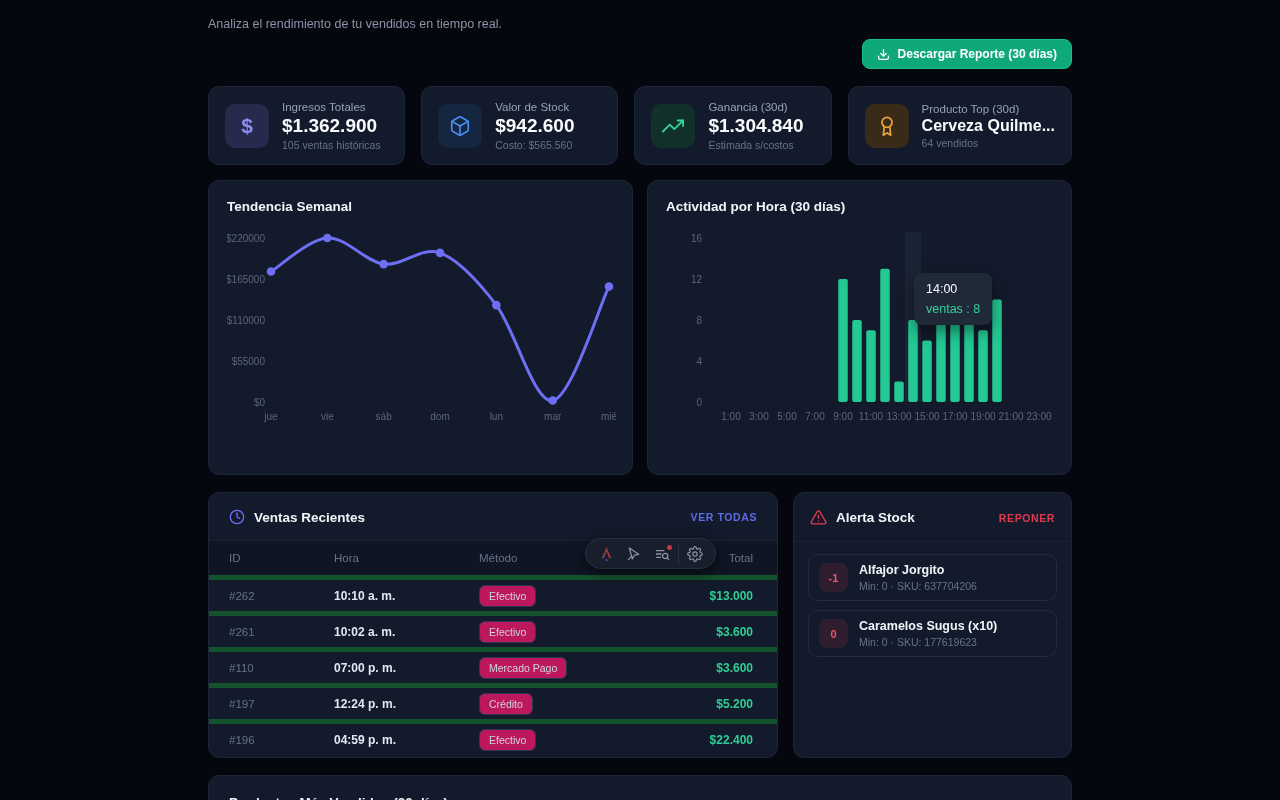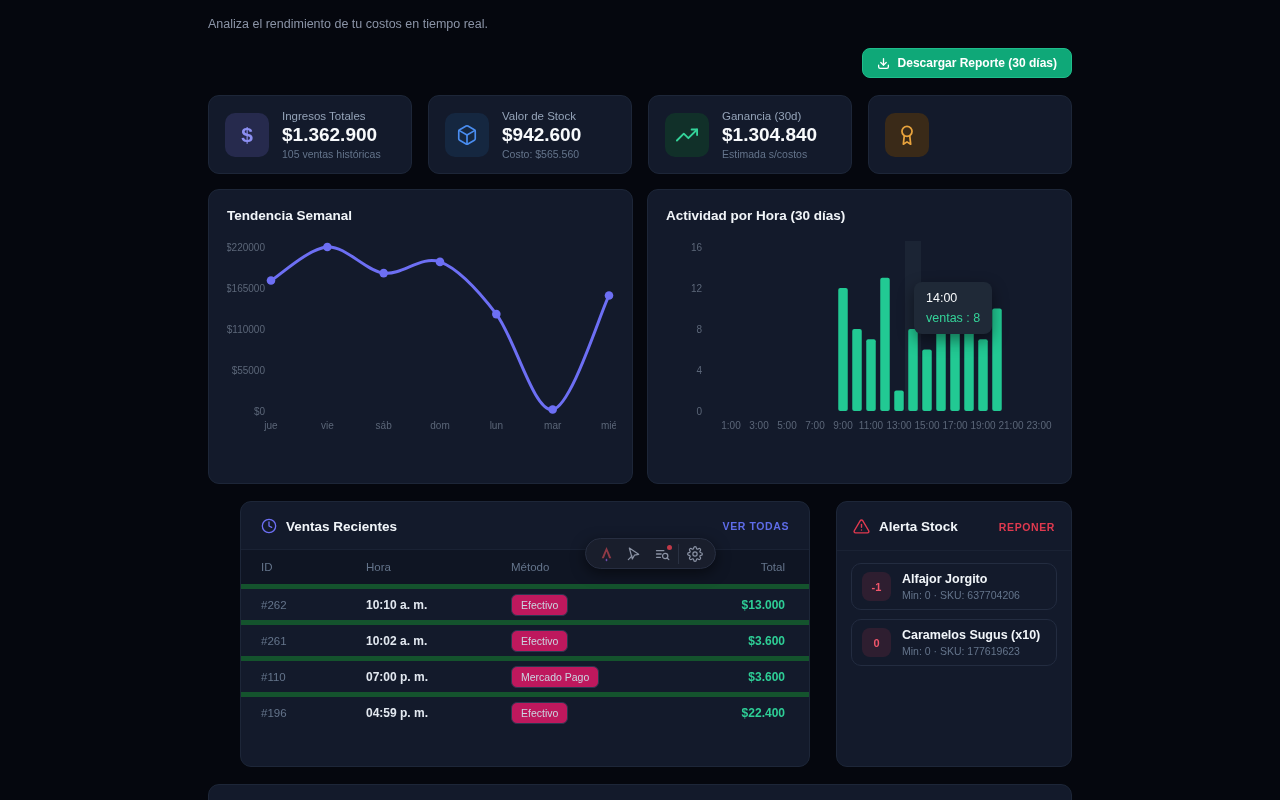--- a/index.html
+++ b/index.html
@@ -8,21 +8,21 @@
     background:#05070e;
     font-family:"Liberation Sans", sans-serif;
     color:#e5eaf3;
     position:relative;
   }
   .container { width:864px; margin:0 auto; padding-top:10px; }
 
   
   .page-title { font-size:20px; font-weight:700; letter-spacing:.2px; }
   .page-subtitle { font-size:12.5px; color:#8b94a7; margin-top:7px; }
-  .btn-row { display:flex; justify-content:flex-end; margin-top:17px; margin-bottom:17px; }
+  .btn-row { display:flex; justify-content:flex-end; margin-top:8px; margin-bottom:17px; }
   .dl-btn {
     display:flex; align-items:center; gap:8px;
     background:#0fa878; color:#fff; border:1px solid #1fbd8b;
     font-size:12px; font-weight:600; padding:7px 14px; border-radius:8px; cursor:pointer;
     font-family:"Liberation Sans", sans-serif;
   }
 
   
   .stats-grid { display:grid; grid-template-columns:repeat(4,1fr); gap:16px; }
   .card {
@@ -46,21 +46,21 @@
   .chart-svg-wrap { margin-top:10px; }
   .bar-tooltip {
     position:absolute; left:266px; top:92px; z-index:3;
     background:#1f2937; border-radius:8px; padding:9px 12px;
     box-shadow:0 6px 16px rgba(0,0,0,.45);
   }
   .bar-tooltip .tt-hour { font-size:12.5px; font-weight:400; color:#f8fafc; }
   .bar-tooltip .tt-val { font-size:12.5px; color:#34d399; margin-top:6px; }
 
   
-  .lower-grid { display:grid; grid-template-columns:570px 1fr; gap:26px; margin-top:17px;margin-left:32px; }
+  .lower-grid { display:grid; grid-template-columns:570px 1fr; gap:15px; margin-top:17px; }
   .panel { padding:0; height:266px; overflow:hidden; }
   .panel-header {
     display:flex; align-items:center; justify-content:space-between;
     padding:16px 20px 15px 20px;
   }
   .panel-header-left { display:flex; align-items:center; gap:9px; }
   .panel-title { font-size:13.5px; font-weight:700; color:#f1f5f9; }
   .panel-link {
     font-size:10.5px; font-weight:700; letter-spacing:.6px; cursor:pointer;
     text-decoration:none;
@@ -119,21 +119,21 @@
   .ext-dot { position:absolute; top:5px; right:4px; width:5px; height:5px; border-radius:50%; background:#c03948; }
 
   svg text { font-family:"Liberation Sans", sans-serif; }
 </style>
 </head>
 <body>
 
 <div class="container">
 
   <div>
-    <div class="page-subtitle">Analiza el rendimiento de tu costos en tiempo real.</div>
+    <div class="page-subtitle">Analiza el rendimiento de tu vendidos en tiempo real.</div>
   </div>
   <div class="btn-row">
     <button class="dl-btn">
       <span style="display:flex;">
         <svg width="13" height="13" viewBox="0 0 24 24" fill="none" stroke="#fff" stroke-width="2.4" stroke-linecap="round" stroke-linejoin="round">
           <path d="M21 15v3a3 3 0 0 1-3 3H6a3 3 0 0 1-3-3v-3"></path>
             <polyline points="7 10 12 15 17 10"></polyline>
             <line x1="12" y1="15" x2="12" y2="3"></line>
         </svg>
       </span>
@@ -178,20 +178,25 @@
         <div class="stat-value">$1.304.840</div>
         <div class="stat-sub">Estimada s/costos</div>
       </div>
     </div>
     <div class="card stat-card">
       <div class="stat-icon-box" style="background:#3a2a18;">
         <svg width="22" height="22" viewBox="0 0 24 24" fill="none" stroke="#e8a33d" stroke-width="1.9" stroke-linecap="round" stroke-linejoin="round">
           <circle cx="12" cy="8" r="5.5"></circle>
             <path d="M9 12.9 8 22l4-2.5L16 22l-1-9.1"></path>
         </svg>
+      </div>
+      <div class="stat-meta">
+        <div class="stat-label">Producto Top (30d)</div>
+        <div class="stat-value small">Cerveza Quilme...</div>
+        <div class="stat-sub">64 vendidos</div>
       </div>
     </div>
   </div>
 
   <div class="charts-grid">
     <div class="card chart-card">
       <div class="chart-title">Tendencia Semanal</div>
       <div class="chart-svg-wrap"><svg width="389" height="208" viewBox="0 0 389 208">
             <text x="38" y="181.5" text-anchor="end" fill="#5b6678" font-size="10">$0</text>
             <text x="38" y="140.5" text-anchor="end" fill="#5b6678" font-size="10">$55000</text>
@@ -290,20 +295,26 @@
           <div><span class="method-badge">Efectivo</span></div>
           <div class="t-total">$3.600</div>
         </div>
         <div class="t-row t-body-row">
           <div class="t-id">#110</div>
           <div class="t-time">07:00 p. m.</div>
           <div><span class="method-badge">Mercado Pago</span></div>
           <div class="t-total">$3.600</div>
         </div>
         <div class="t-row t-body-row">
+          <div class="t-id">#197</div>
+          <div class="t-time">12:24 p. m.</div>
+          <div><span class="method-badge">Crédito</span></div>
+          <div class="t-total">$5.200</div>
+        </div>
+        <div class="t-row t-body-row">
           <div class="t-id">#196</div>
           <div class="t-time">04:59 p. m.</div>
           <div><span class="method-badge">Efectivo</span></div>
           <div class="t-total">$22.400</div>
         </div>
       </div>
     </div>
 
     <div class="card panel">
       <div class="panel-header" style="padding:16px 16px 15px 16px;">

